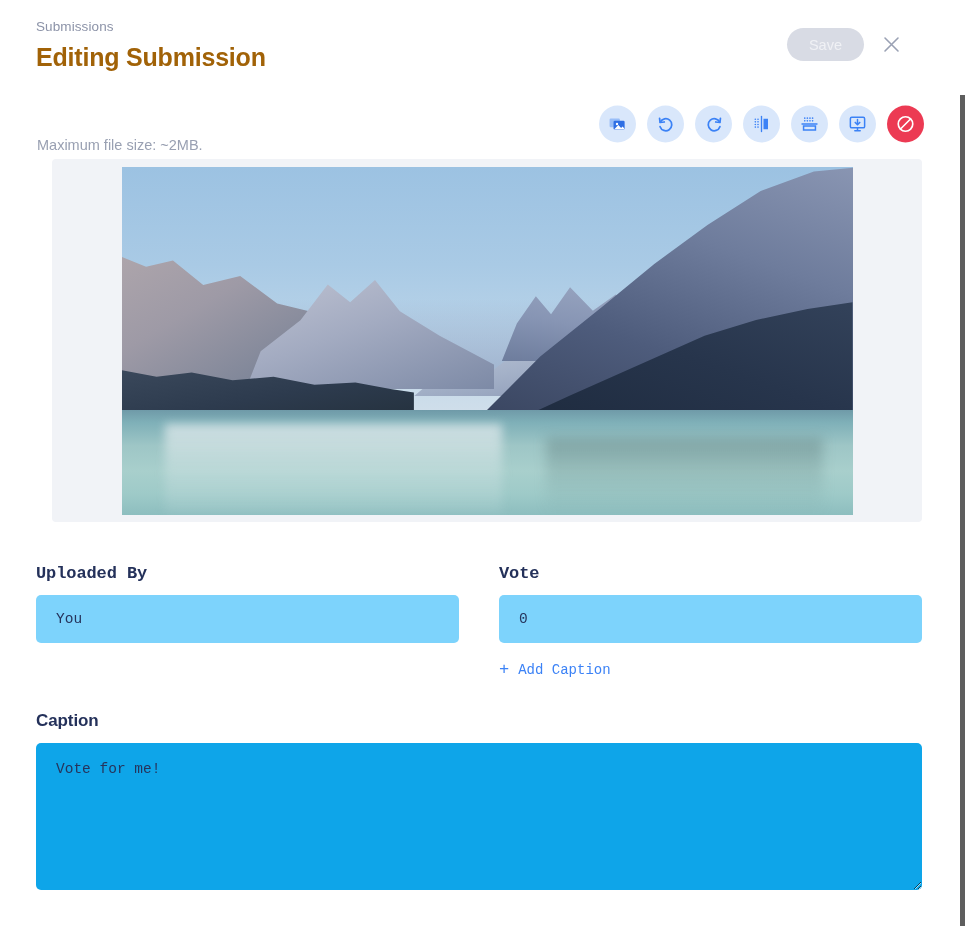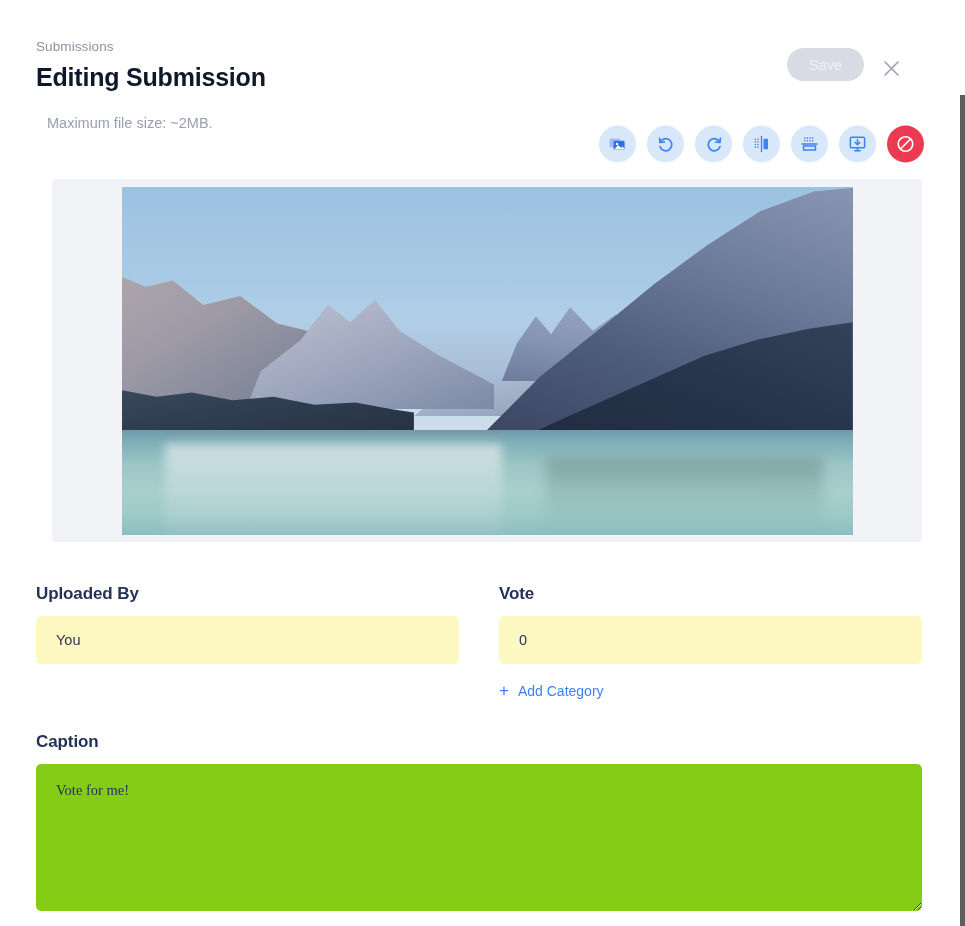--- a/index.html
+++ b/index.html
@@ -54,39 +54,38 @@
     background: #ffffff;
     overflow: hidden;
   }
 
   
   .modal-header {
     position: relative;
     height: 95px;
     padding: 18px 0 0 36px;
     background: #ffffff;
-    margin-top: 20px;
   }
   .breadcrumb {
     font-size: 13.5px;
     color: #8c93a8;
     letter-spacing: .1px;
     line-height: 18px;
   }
   .page-title {
     font-size: 25px;
     font-weight: 700;
-    color: #0f172a;
+    color: #a16207;
     letter-spacing: -.2px;
     margin-top: 6px;
     line-height: 30px;
   }
   .header-actions {
     position: absolute; right: 40px; top: 28px;
-    display: flex; align-items: flex-end; gap: 14px;
+    display: flex; align-items: center; gap: 14px;
   }
   .save-btn {
     border: none; outline: none;
     background: #d8dbe4;
     color: #f0f1f5;
     font-family: inherit;
     font-size: 14.5px;
     font-weight: 400;
     padding: 0 22px;
     height: 33px;
@@ -98,22 +97,22 @@
     width: 26px; height: 26px;
     display: flex; align-items: center; justify-content: center;
     cursor: pointer;
     background: none; border: none; padding: 0;
   }
 
   
   .toolbar-row {
     position: relative;
     height: 58px;
-    padding-left: 47px;
-    display: flex; align-items: flex-start;
+    padding-left: 37px;
+    display: flex; align-items: flex-end;
   }
   .filesize-note {
     font-size: 14.5px;
     color: #99a0b2;
   }
   .tool-buttons {
     position: absolute; right: 20px; top: 50%;
     transform: translateY(-50%);
     display: flex; align-items: center; gap: 11px;
   }
@@ -213,31 +212,32 @@
     position: absolute; right: 4%; bottom: 0; width: 38%; height: 22%;
     background: linear-gradient(180deg, rgba(76,104,104,.35) 0%, rgba(110,150,150,.18) 60%, rgba(150,190,190,0) 100%);
     filter: blur(6px);
   }
 
   
   .form-area { padding: 0 22px 0 36px; }
   .form-row {
     display: flex; gap: 40px;
     margin-top: 42px;
+    font-family: Liberation Mono, monospace;
   }
   .form-col { flex: 1; min-width: 0; }
   .field-label {
     font-size: 17px;
     font-weight: 700;
     color: #24315a;
     letter-spacing: -.1px;
     margin-bottom: 12px;
   }
   .field-box {
-    background: #fef9c3;
+    background: #7dd3fc;
     border: none;
     border-radius: 5px;
     height: 48px;
     width: 100%;
     padding: 0 20px;
     font-family: inherit;
     font-size: 14.5px;
     color: #26345c;
     outline: none;
   }
@@ -247,27 +247,27 @@
     color: #3b82f6;
     font-size: 14px;
     cursor: pointer;
     background: none; border: none; padding: 0;
     font-family: inherit;
   }
   .plus-glyph { font-size: 17px; line-height: 1; }
 
   .caption-block { margin-top: 32px; }
   .caption-area {
-    background: #84cc16;
+    background: #0ea5e9;
     border: none;
     border-radius: 5px;
     width: 100%;
     height: 147px;
     padding: 18px 20px;
-    font-family: Liberation Serif, serif;
+    font-family: Liberation Mono, monospace;
     font-size: 14.5px;
     color: #26345c;
     outline: none;
     resize: vertical;
   }
 
   
   #scrollbar {
     position: absolute; right: 0; top: 95px;
     width: 5px; height: 831px;
@@ -407,21 +407,21 @@
       <div class="form-col">
         <div class="field-label">Uploaded By</div>
         <input class="field-box" readonly="" value="You" style="">
       </div>
 
       <div class="form-col">
         <div class="field-label">Vote</div>
         <input class="field-box" value="0" style="">
         <button class="add-category">
           <span class="plus-glyph">+</span>
-          <span>Add Category</span>
+          <span>Add Caption</span>
         </button>
       </div>
 
     </div>
 
     <div class="caption-block">
       <div class="field-label">Caption</div>
       <textarea class="caption-area" style="">Vote for me!</textarea>
     </div>
 

